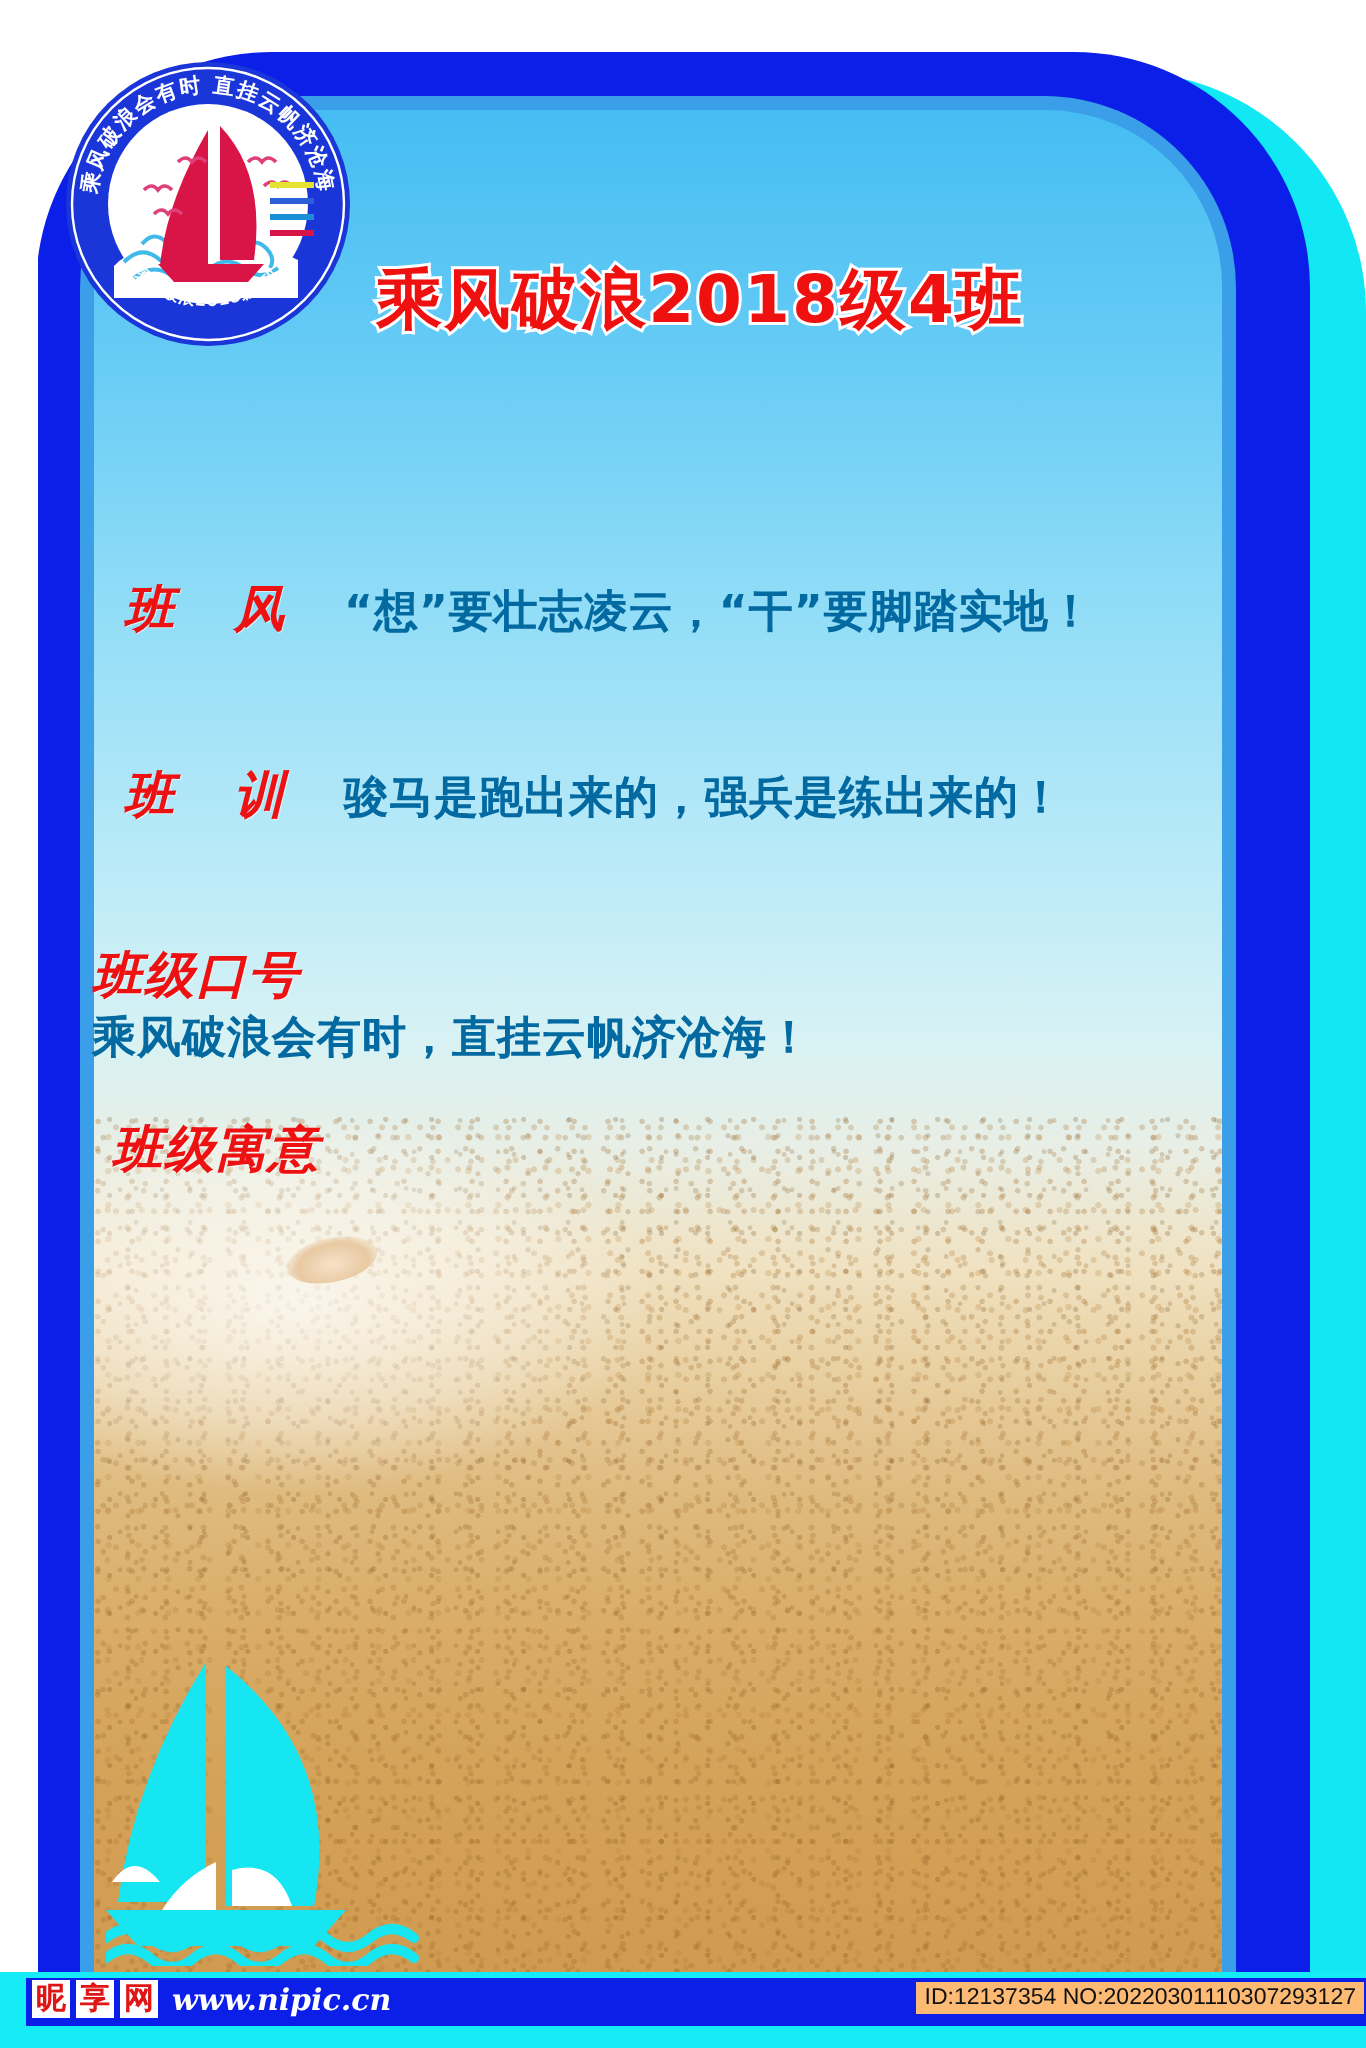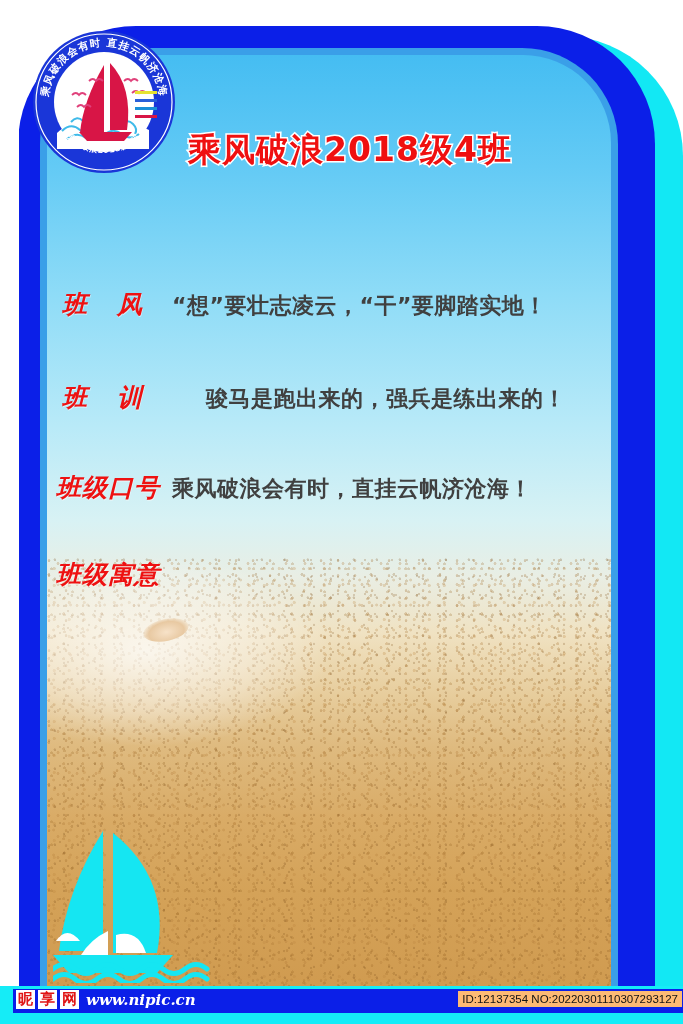--- a/index.html
+++ b/index.html
@@ -170,29 +170,29 @@
     font-weight: bold;
     font-size: 25px;
     font-style: italic;
     letter-spacing: 1px;
     text-shadow: 0.5px 0.5px 0 rgba(255,255,255,0.55);
   }
   .row-label.spaced {
     letter-spacing: 30px;
   }
   .row-text {
-    color: #404040;
+    color: #0369a1;
     font-weight: bold;
     font-size: 22px;
     letter-spacing: 0.5px;
   }
 
   #row1 { left: 62px; top: 288px; }
-  #row2 { left: 62px; top: 381px; gap: 34px; }
-  #row3 { left: 56px; top: 471px; }
+  #row2 { left: 62px; top: 381px; }
+  #row3 { left: 46px; top: 471px; flex-direction: column; }
   #row4label { position: absolute; left: 56px; top: 558px; }
 
   
   .body-text {
     position: absolute;
     left: 204px;
     top: 556px;
     width: 404px;
     font-size: 25px;
     font-weight: bold;

